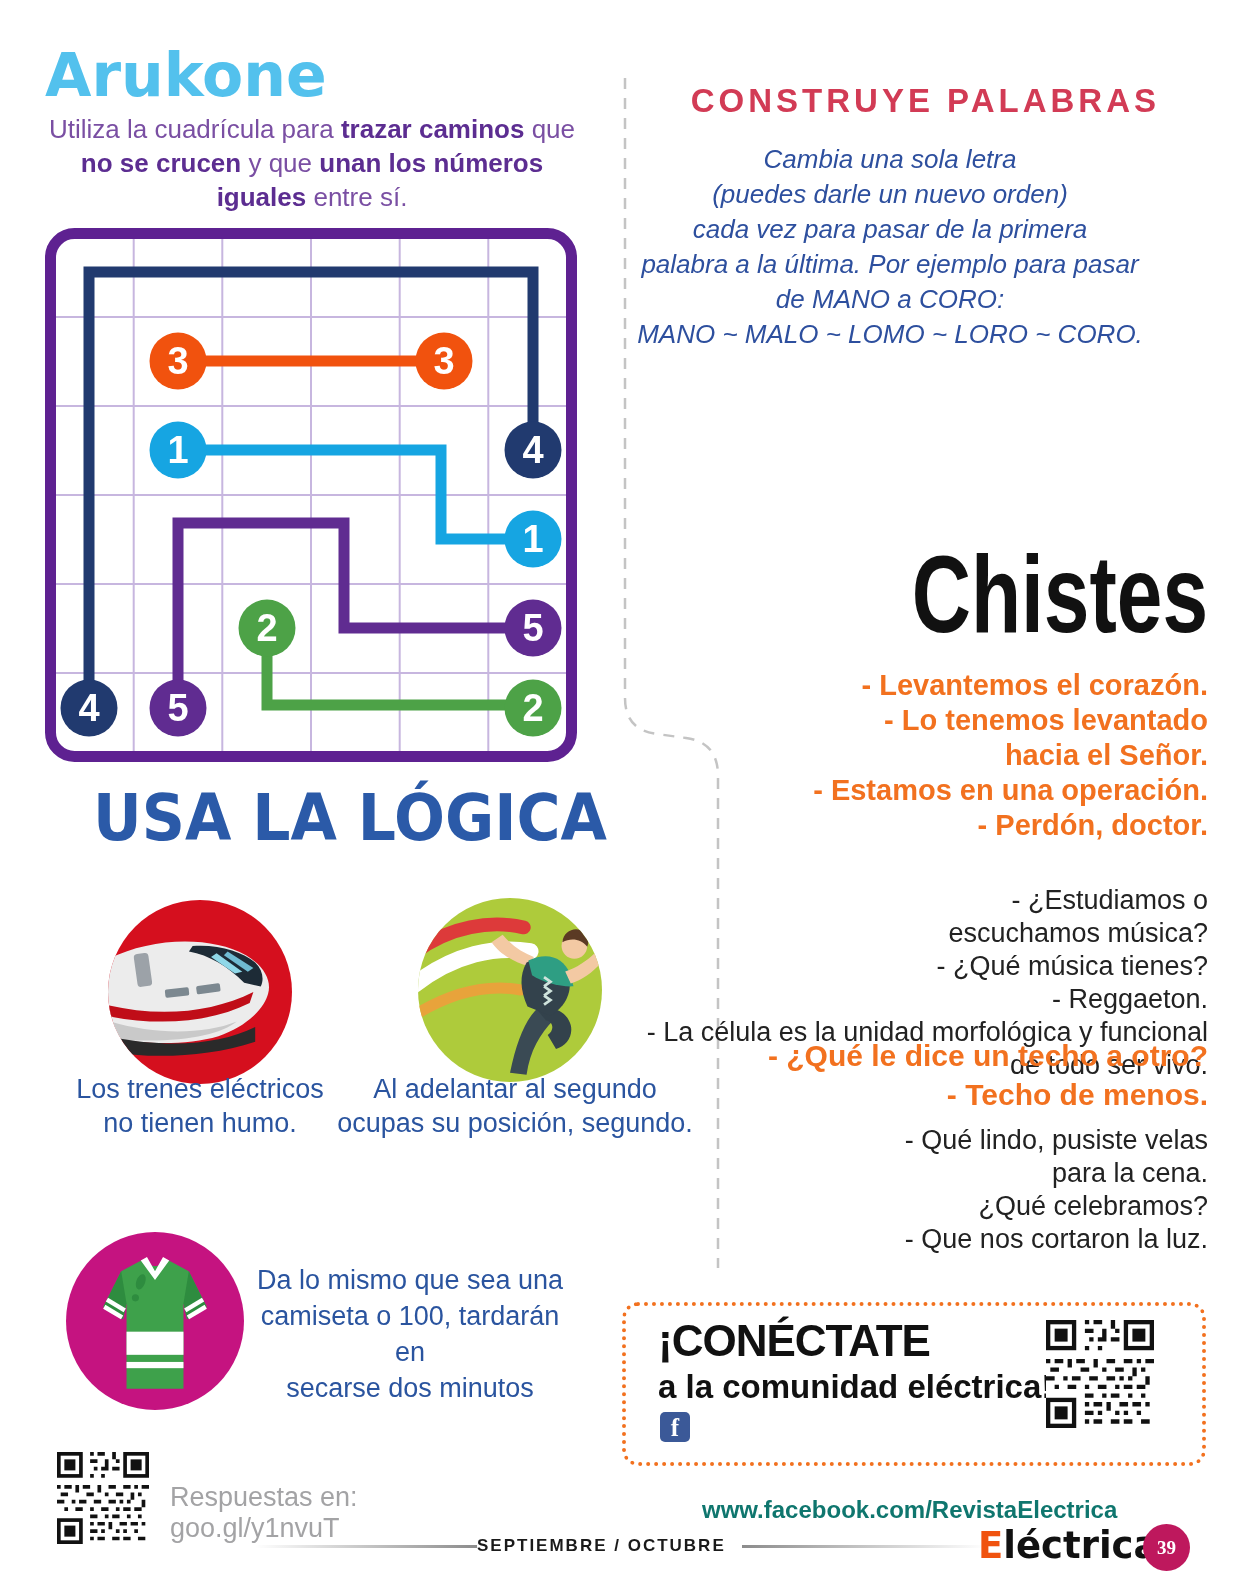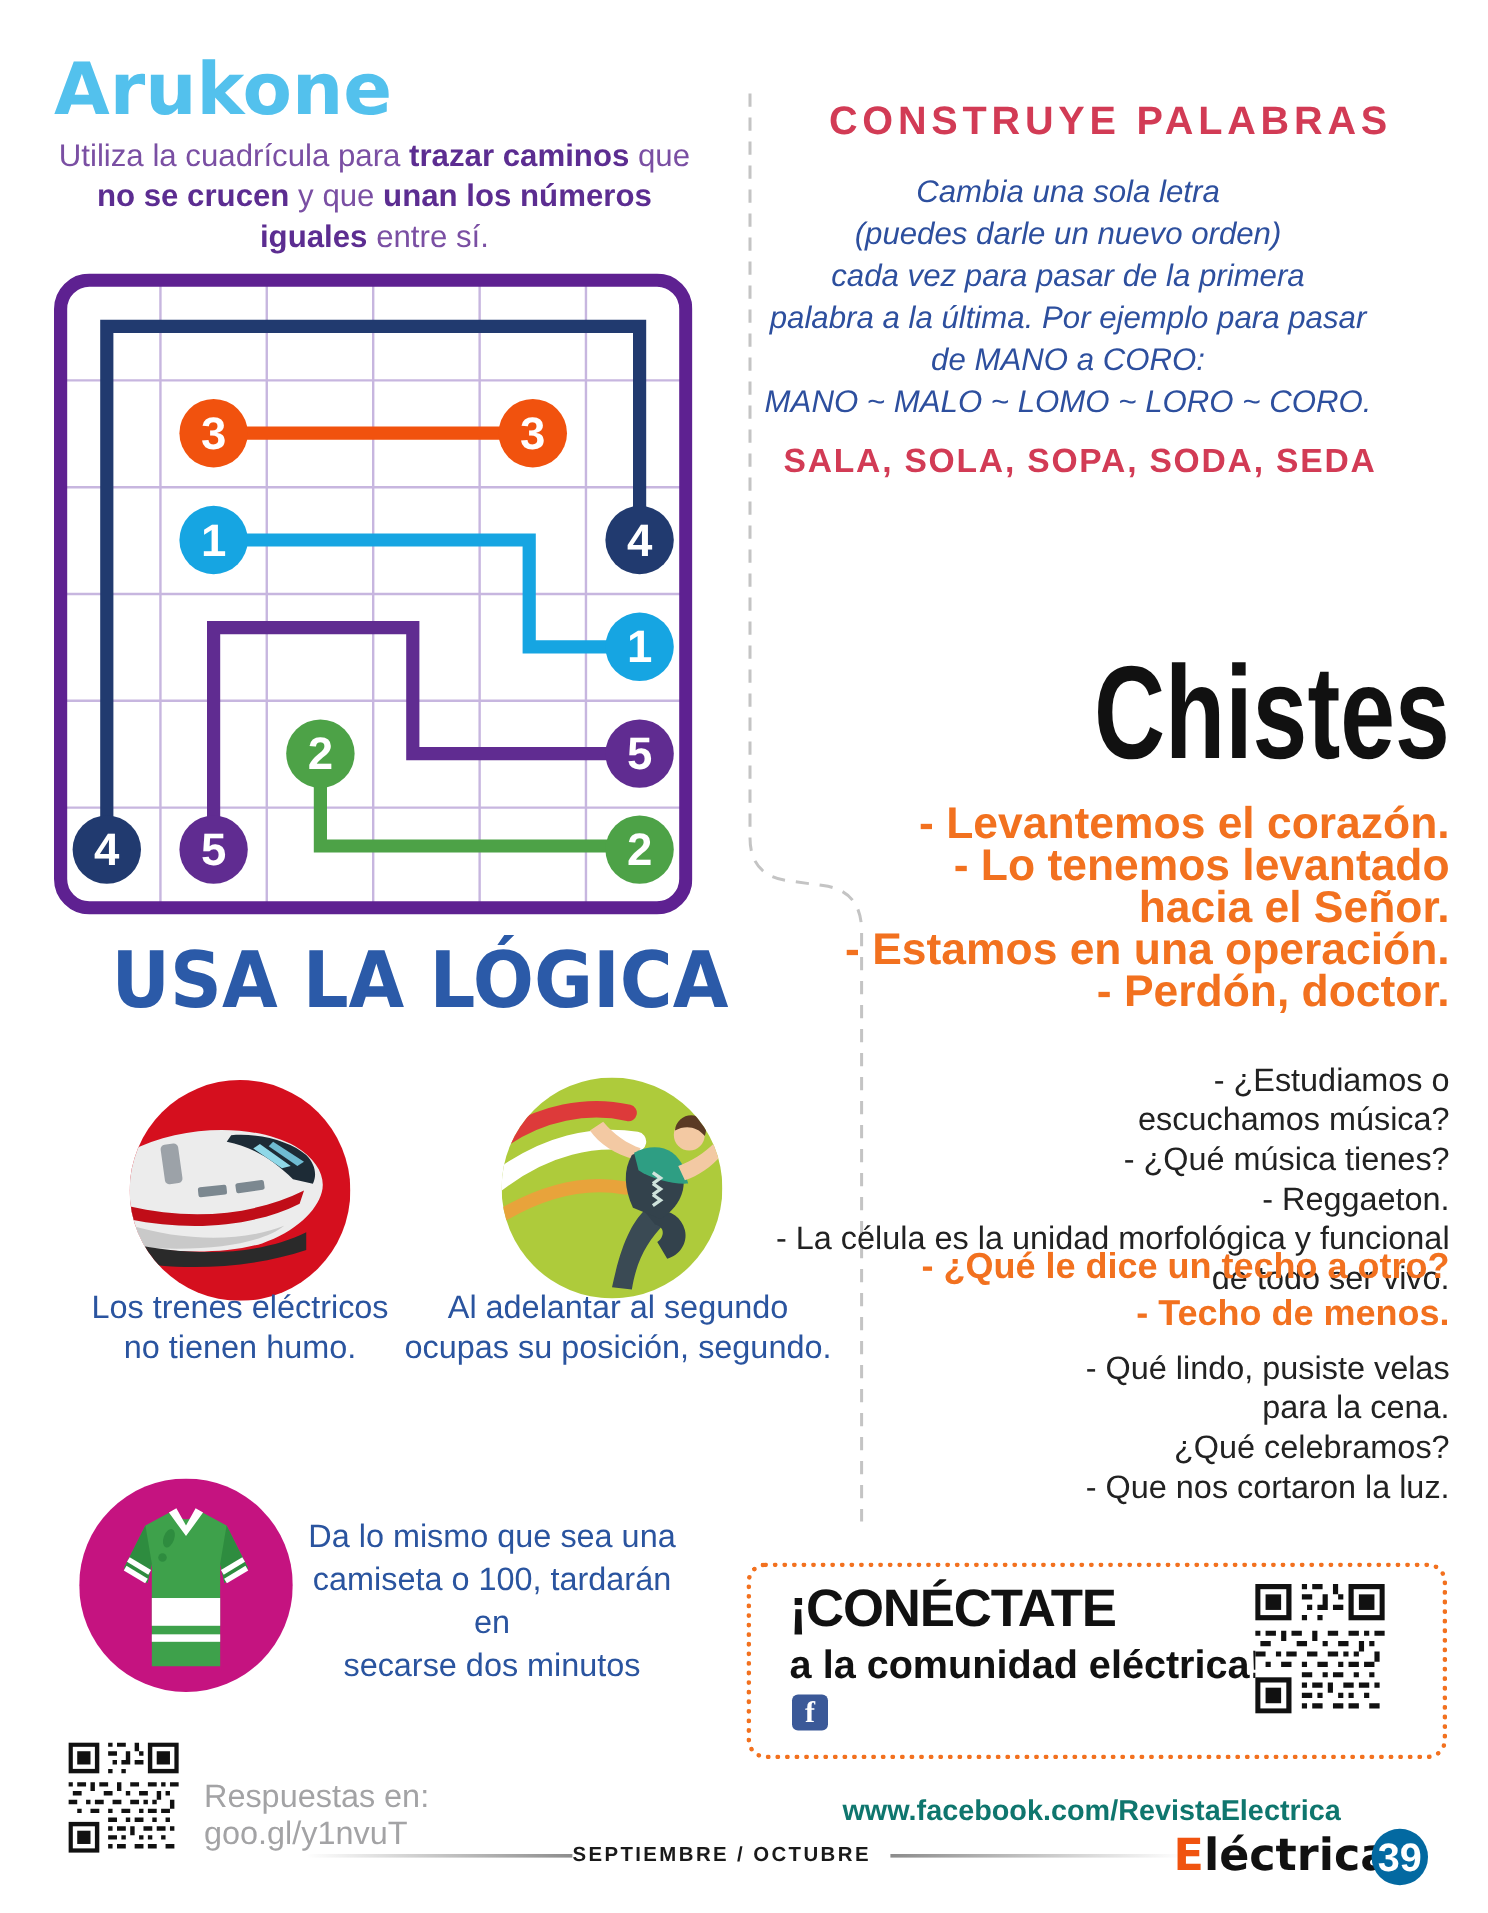--- a/index.html
+++ b/index.html
@@ -36,21 +36,21 @@
   .word-rows{left:600px;top:368px;width:600px;text-align:center;color:#D23B55;
     font-weight:bold;font-size:28px;letter-spacing:1.5px;}
   .word-rows div{margin-bottom:16px;}
 
   .chistes-title-wrap{left:640px;top:540px;width:568px;text-align:right;}
   .chistes-title{display:inline-block;font-family:"Liberation Sans",sans-serif;
     font-weight:bold;font-size:108px;line-height:108px;color:#111;
     transform:scale(0.76,1.02);transform-origin:100% 50%;}
 
   .joke{left:600px;width:608px;text-align:right;}
-  .joke-orange1{top:668px;color:#F2711F;font-size:37px;line-height:35px;font-weight:600;}
+  .joke-orange1{top:668px;color:#F2711F;font-size:29px;line-height:35px;font-weight:600;}
   .joke-black1{top:884px;color:#222;font-size:27px;line-height:33px;}
   .joke-orange2{top:1036px;color:#F2711F;font-size:30px;line-height:39px;font-weight:bold;}
   .joke-black2{top:1124px;color:#222;font-size:27px;line-height:33px;}
 
   .connect-box{left:622px;top:1302px;width:576px;height:156px;
     border:4px dotted #F2711F;border-radius:16px;}
   .connect-line1{left:658px;top:1316px;font-size:44px;font-weight:900;color:#111;
     font-family:"Liberation Sans",sans-serif;letter-spacing:-1px;font-weight:bold;}
   .connect-line2{left:658px;top:1368px;font-size:33px;font-weight:bold;color:#111;}
   .fb-icon{left:660px;top:1412px;width:30px;height:30px;background:#3B5998;border-radius:5px;
@@ -61,22 +61,22 @@
   
   .foot-line{top:1545px;height:3px;}
   .foot-line-l{left:255px;width:222px;background:linear-gradient(to right,rgba(140,140,140,0),#8C8C8C);}
   .foot-line-r{left:742px;width:244px;background:linear-gradient(to left,rgba(140,140,140,0),#8C8C8C);}
   .foot-season{left:477px;top:1536px;width:265px;text-align:left;font-size:17px;
     font-weight:bold;letter-spacing:2px;color:#1A1A1A;}
   .brand{left:978px;top:1524px;font-family:"DejaVu Sans",sans-serif;font-weight:bold;
     font-size:37px;color:#111;}
   .brand .e{color:#F0530F;}
   .page-badge{left:1143px;top:1524px;width:47px;height:47px;border-radius:50%;
-    background:#0369a1;color:#fff;font-weight:bold;font-size:33px;text-align:center;
-    line-height:47px;font-family:Liberation Sans, sans-serif;}
+    background:#be185d;color:#fff;font-weight:bold;font-size:19px;text-align:center;
+    line-height:47px;font-family:Liberation Serif, serif;}
 </style>
 </head>
 <body>
 
 <div class="abs arukone-title">Arukone</div>
 
 <div class="abs arukone-instr">
   <span>Utiliza la cuadrícula para </span><b>trazar caminos</b><span> que </span><b>no se crucen</b><span> y que </span><b>unan los números iguales</b><span> entre sí.</span>
 </div>
 
@@ -242,21 +242,20 @@
 <div class="abs construye-title">CONSTRUYE PALABRAS</div>
 
 <div class="abs construye-instr preline">Cambia una sola letra
 (puedes darle un nuevo orden)
 cada vez para pasar de la primera
 palabra a la última. Por ejemplo para pasar
 de MANO a CORO:
 MANO ~ MALO ~ LOMO ~ LORO ~ CORO.</div>
 
 <div class="abs word-rows">
-  <div>SALA, SOLA, SOPA, SODA, SEDA</div>
 </div>
 
 <div class="abs chistes-title-wrap">
   <span class="chistes-title">Chistes</span>
 </div>
 
 <div class="abs joke joke-orange1 preline">- Levantemos el corazón.
 - Lo tenemos levantado
 hacia el Señor.
 - Estamos en una operación.

